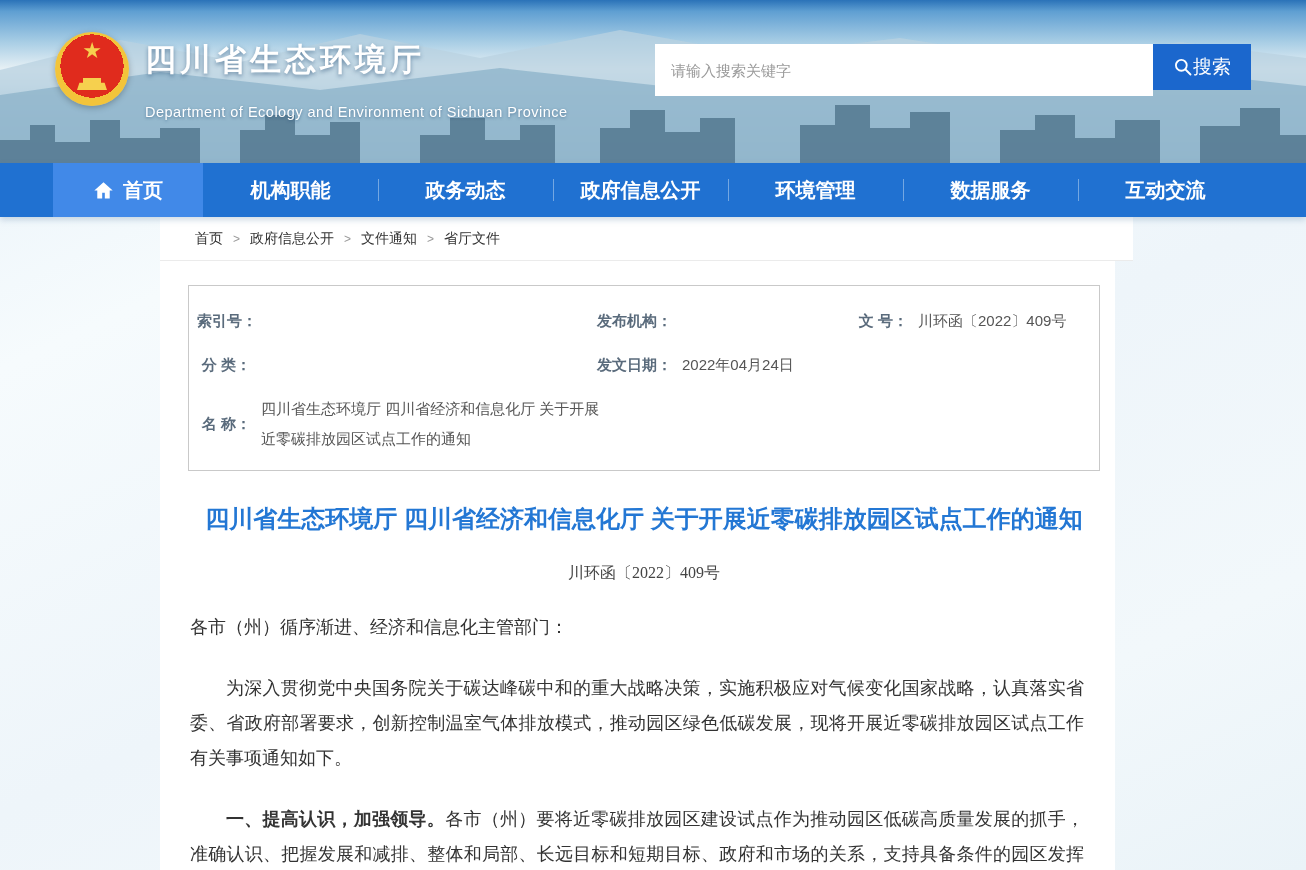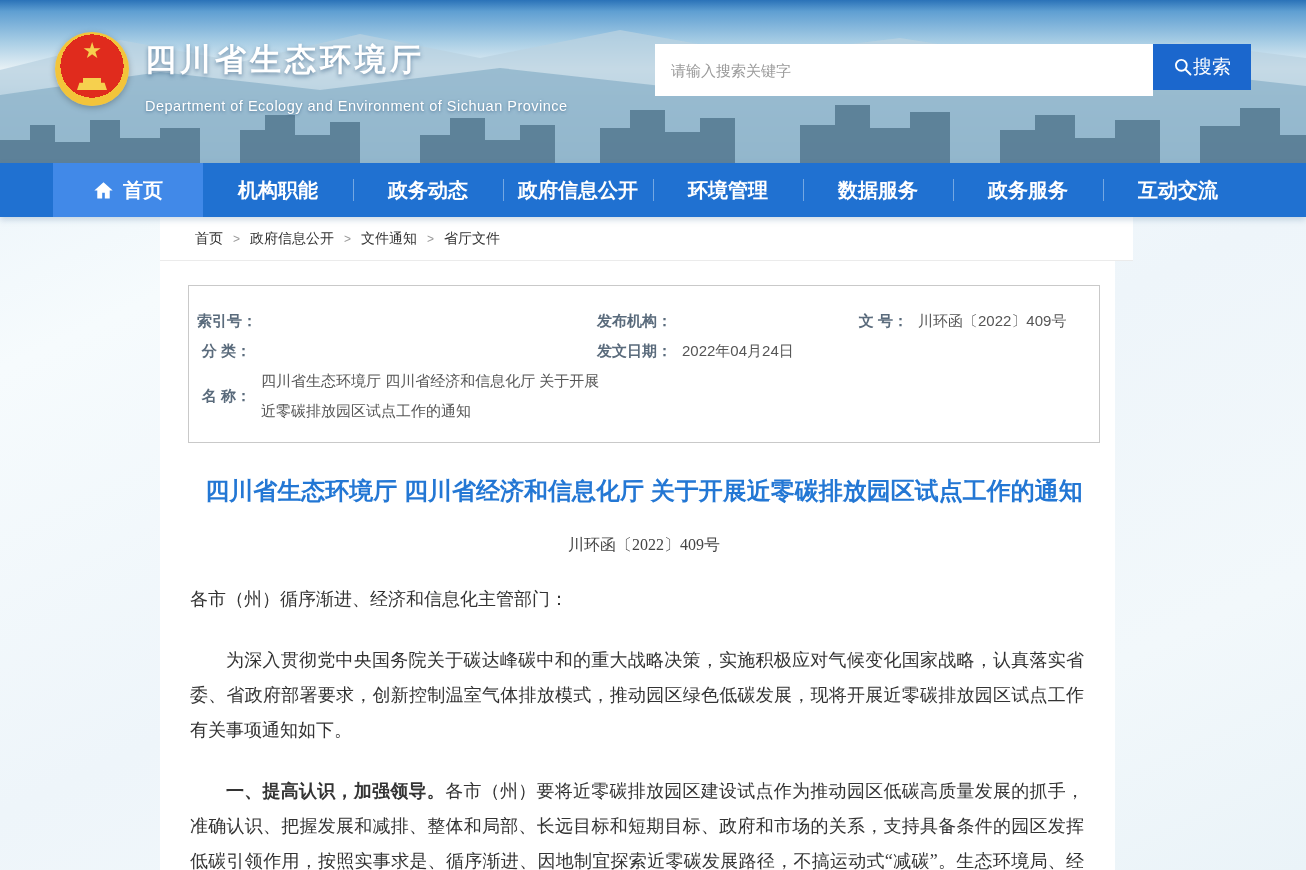--- a/index.html
+++ b/index.html
@@ -21,21 +21,21 @@
   .emblem {
     width:74px; height:74px; border-radius:50%;
     background:radial-gradient(circle at 50% 46%, #e02b1d 0 58%, #f3c43a 58% 74%, #e8b425 74% 88%, #f6d04e 88% 100%);
     position:relative; flex:0 0 auto;
     box-shadow:0 2px 6px rgba(0,0,0,.25);
   }
   .emblem .star { position:absolute; left:0; right:0; top:8px; text-align:center; color:#f6d04e; font-size:22px; line-height:22px; }
   .emblem .gate { position:absolute; left:50%; bottom:16px; transform:translateX(-50%); width:30px; height:12px; background:#f6d04e; clip-path:polygon(0 100%,8% 40%,20% 40%,20% 0,80% 0,80% 40%,92% 40%,100% 100%); }
   .brand-text { margin-left:16px; color:#fff; }
   .site-title { font-size:31px; font-weight:bold; letter-spacing:4px; text-shadow:0 2px 4px rgba(30,70,110,.55); line-height:56px; }
-  .site-subtitle { font-size:14.5px; letter-spacing:.5px; text-shadow:0 1px 3px rgba(30,70,110,.55); margin-top:10px; }
+  .site-subtitle { font-size:14.5px; letter-spacing:.5px; text-shadow:0 1px 3px rgba(30,70,110,.55); margin-top:16px; }
 
   .search-box { position:absolute; left:655px; top:44px; display:flex; z-index:3; }
   .search-input {
     width:498px; height:52px; border:none; outline:none; background:#fff;
     padding:0 16px; font-size:15px; color:#333; font-family:"Liberation Sans",sans-serif;
   }
   .search-input::placeholder { color:#9a9a9a; }
   .search-btn {
     width:98px; height:46px; border:none; background:#1b67cd; color:#fff;
     font-size:19px; display:flex; align-items:center; justify-content:center; cursor:pointer;
@@ -60,21 +60,21 @@
     margin-left:160px; width:973px; height:44px; background:#fff;
     display:flex; align-items:center; padding-left:35px; font-size:14px; color:#333;
     border-bottom:1px solid #ebebeb;
   }
   .crumb-strip a { color:#333; text-decoration:none; cursor:pointer; }
   .crumb-sep { color:#999; margin:0 10px; font-size:12px; }
 
   .card { margin-left:160px; width:955px; background:#fff; padding:24px 15px 80px 28px; min-height:604px; }
 
   .meta-box { border:1px solid #c9c9c9; padding:20px 0 16px 0; }
-  .meta-grid { display:grid; grid-template-columns:400px 257px 1fr; }
+  .meta-grid { display:grid; grid-template-columns:400px 257px 1fr; row-gap:14px; }
   .meta-cell { display:flex; align-items:center; }
   .meta-label { font-weight:bold; color:#5a6b7c; font-size:15px; white-space:pre; flex:0 0 auto; text-align:right; min-width:62px; padding-left:8px; }
   .meta-value { color:#555; font-size:15px; margin-left:10px; line-height:30px; }
   .meta-name-row { grid-column:1 / -1; }
   .meta-name-row .meta-value { display:inline-block; width:348px; }
 
   .doc-title { margin-top:32px; text-align:center; color:#2377d4; font-size:24px; font-weight:bold; line-height:32px; }
   .doc-number { margin-top:28px; text-align:center; color:#444; font-size:16px; font-family:"Liberation Serif",serif; }
 
   .doc-body { margin-top:26px; padding:0 16px 0 2px; font-family:"Liberation Serif",serif; color:#333; font-size:18px; line-height:35px; text-align:justify; }
@@ -132,23 +132,20 @@
   <div class="nav-item">
       <span>政府信息公开</span>
     </div>
   <div class="nav-item">
       <span>环境管理</span>
     </div>
   <div class="nav-item">
       <span>数据服务</span>
     </div>
   <div class="nav-item">
-      <span>政务服务</span>
-    </div>
-  <div class="nav-item">
       <span>互动交流</span>
     </div>
 </div>
 
 <div class="crumb-strip">
   <a>首页</a>
   <span class="crumb-sep">&gt;</span>
   <a>政府信息公开</a>
   <span class="crumb-sep">&gt;</span>
   <a>文件通知</a>

